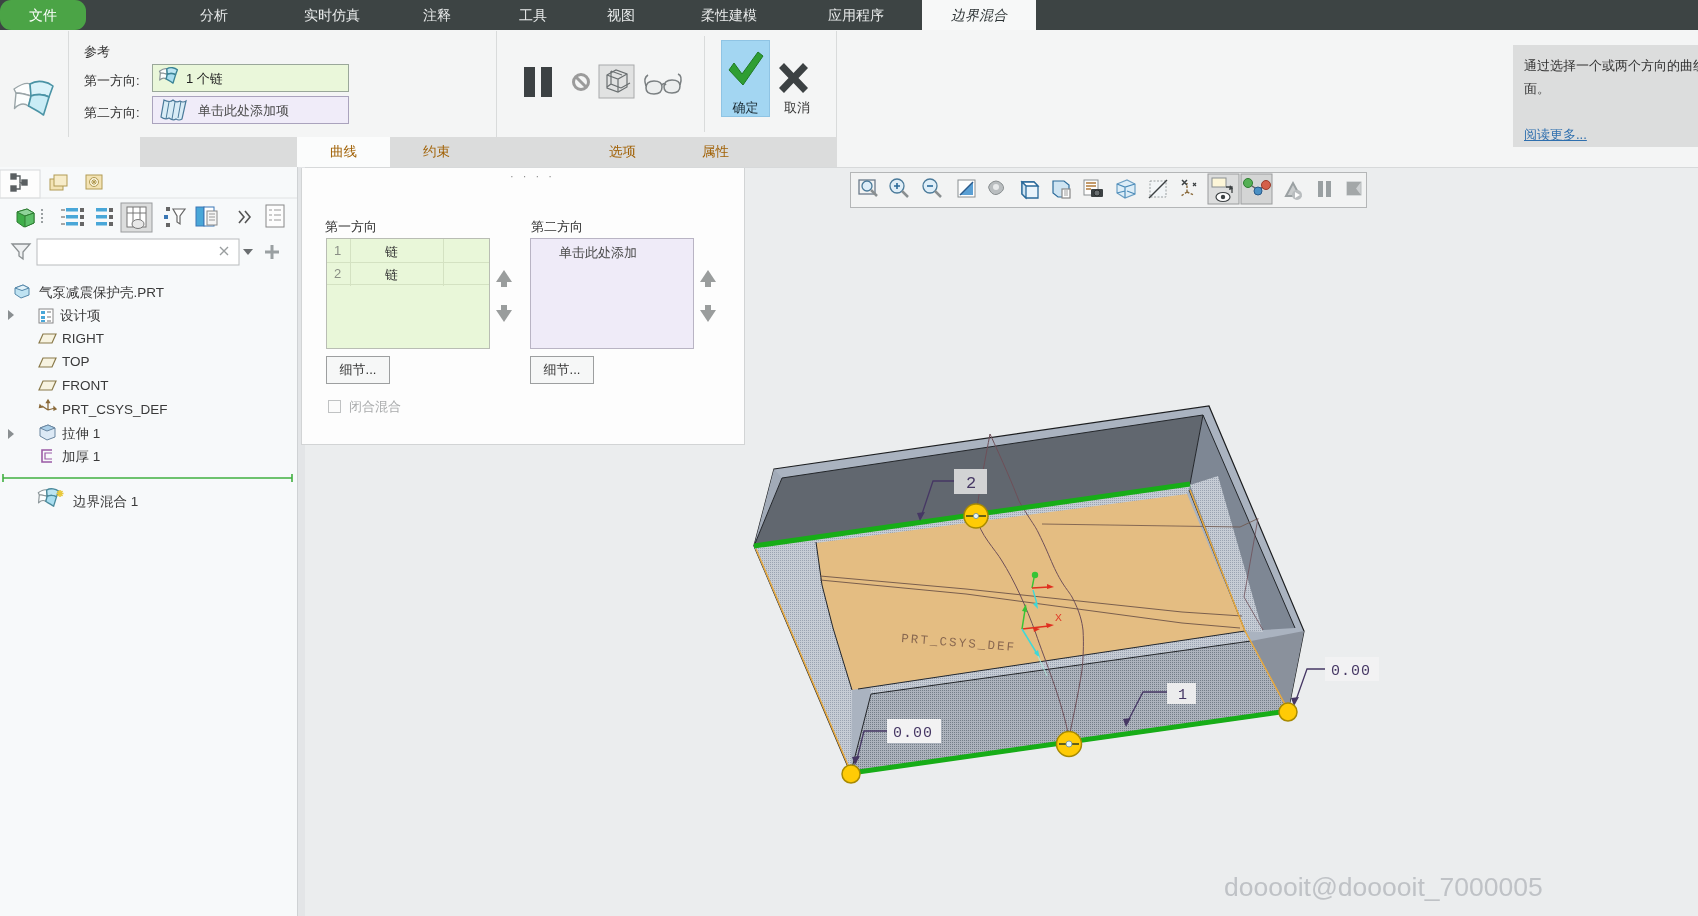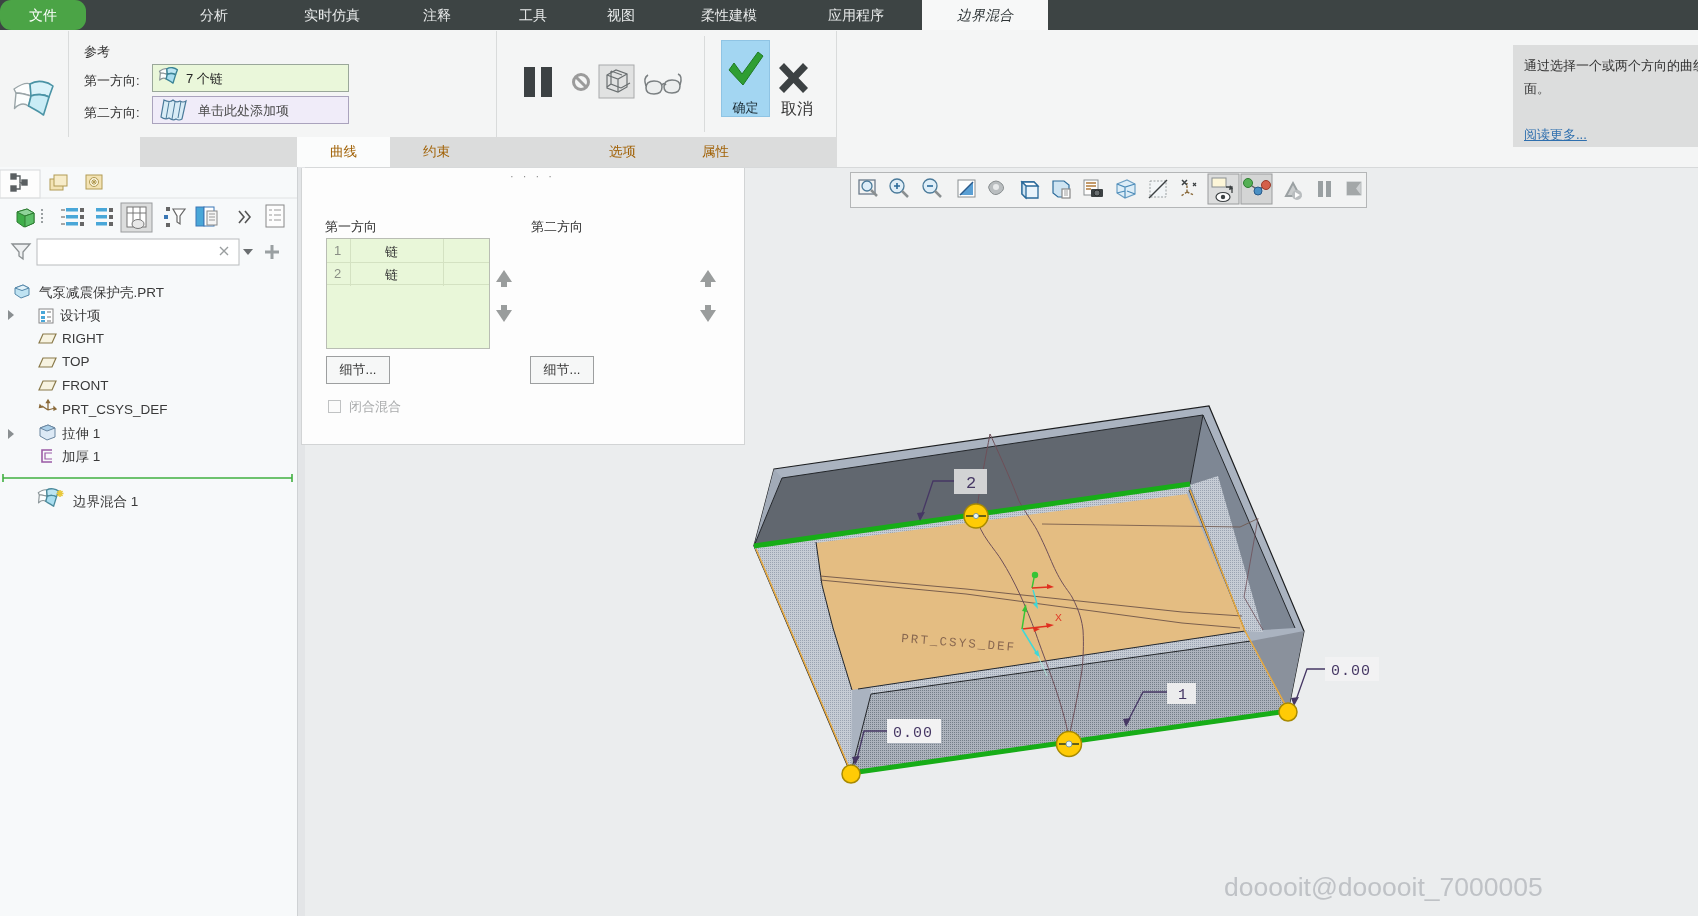--- a/index.html
+++ b/index.html
@@ -3,37 +3,37 @@
 <meta charset="utf-8">
 <style>
   * { margin:0; padding:0; box-sizing:border-box; }
   html,body { width:1698px; height:916px; overflow:hidden; }
   body { font-family:"Liberation Sans", sans-serif; position:relative; background:#ebedee; }
   .abs { position:absolute; }
   
   #topbar { left:0; top:0; width:1698px; height:30px; background:#3d4444; }
   #filetab { left:0; top:0; width:86px; height:30px; background:#4ba446; color:#fff; font-size:14px; line-height:30px; text-align:center;border-radius:11px; }
   .menuitem { top:0; height:30px; color:#e9ebeb; font-size:14px; line-height:30px; text-align:center; }
-  #activetab { left:922px; top:0; width:126px; height:31px; background:#f7f8f8; color:#2e3436; font-size:14px; font-style:italic; line-height:30px; text-align:center; }
+  #activetab { left:922px; top:0; width:114px; height:31px; background:#f7f8f8; color:#2e3436; font-size:14px; font-style:italic; line-height:30px; text-align:center; }
   
   #ribbon { left:0; top:30px; width:1698px; height:137px; background:#f4f5f5; }
   .vsep { width:1px; background:#d9dbdb; }
   #reflabel { left:84px; top:43px; font-size:13px; color:#333; }
   .rowlabel { font-size:13px; color:#333; }
   .inbox { left:152px; width:197px; height:28px; border:1px solid #9aa79a; font-size:13px; color:#222; }
   #inbox1 { top:64px; background:#eaf7da; }
   #inbox2 { top:96px; background:#f0ecf9; border-color:#aaa3bd; }
   
   #tabstrip { left:140px; top:137px; width:697px; height:30px; background:#dbdcdc; }
   .dtab { top:137px; height:30px; font-size:13.5px; color:#a16207; line-height:30px; text-align:center; width:93px; }
   #dtab-active { left:297px; top:137px; width:93px; height:30px; background:#fbfcfc; }
   
   #okbtn { left:721px; top:40px; width:49px; height:77px; background:#a3d6f2; border:1px solid #8fc4e4; }
   #oktext { left:721px; top:99px; width:49px; text-align:center; font-size:13px; color:#1c2b33; }
-  #canceltext { left:779px; top:99px; width:36px; text-align:center; font-size:16px; color:#333; }
+  #canceltext { left:779px; top:99px; width:36px; text-align:center; font-size:13px; color:#333; }
   
   #helppanel { left:1513px; top:45px; width:185px; height:102px; background:#dcdddd; font-size:13px; color:#333; }
   #helppanel .txt { position:absolute; left:11px; top:9px; width:252px; line-height:23px; white-space:normal; }
   #readmore { position:absolute; left:11px; top:81px; color:#2f6fae; text-decoration:underline; }
   
   #leftpanel { left:0; top:167px; width:297px; height:749px; background:#f7f9fa; }
   #leftdivider { left:297px; top:167px; width:8px; height:749px; background:#e3e5e7; border-left:1px solid #cfd2d4; }
   
   #canvas { left:305px; top:167px; width:1393px; height:749px; background:#ebedee; border-top:1px solid #d7d9da; }
   
@@ -71,21 +71,21 @@
 
 <div class="abs" id="ribbon"></div>
 <div class="abs vsep" style="left:68px;top:31px;height:106px;"></div>
 <div class="abs vsep" style="left:496px;top:31px;height:106px;"></div>
 <div class="abs vsep" style="left:704px;top:36px;height:96px;"></div>
 <div class="abs vsep" style="left:836px;top:31px;height:106px;"></div>
 <div class="abs" id="reflabel">参考</div>
 <div class="abs rowlabel" style="left:84px;top:72px;">第一方向:</div>
 <div class="abs rowlabel" style="left:84px;top:104px;">第二方向:</div>
 <div class="abs inbox" id="inbox1">
-    <span style="position:absolute;left:33px;top:5px;">7 个链</span>
+    <span style="position:absolute;left:33px;top:5px;">1 个链</span>
   </div>
 <div class="abs inbox" id="inbox2">
     <span style="position:absolute;left:45px;top:5px;color:#4a4a4a;">单击此处添加项</span>
   </div>
 
 <div class="abs" id="tabstrip"></div>
 <div class="abs" id="dtab-active"></div>
 <div class="abs dtab" style="left:297px;">曲线</div>
 <div class="abs dtab" style="left:390px;">约束</div>
 <div class="abs dtab" style="left:510px;margin-top:30px;">控制点</div>
@@ -404,20 +404,23 @@
   <div id="fp-greenbox">
     <div style="position:absolute;left:0;top:0;width:100%;height:24px;border-bottom:1px solid #d4e2c2;"></div>
     <div style="position:absolute;left:0;top:24px;width:100%;height:22px;border-bottom:1px solid #d4e2c2;"></div>
     <div style="position:absolute;left:23px;top:0;width:1px;height:47px;background:#d4e2c2;"></div>
     <div style="position:absolute;left:116px;top:0;width:1px;height:47px;background:#d4e2c2;"></div>
     <div style="position:absolute;left:7px;top:4px;font-size:13px;color:#8a8f85;">1</div>
     <div style="position:absolute;left:58px;top:4px;font-size:13px;color:#333;">链</div>
     <div style="position:absolute;left:7px;top:27px;font-size:13px;color:#8a8f85;">2</div>
     <div style="position:absolute;left:58px;top:27px;font-size:13px;color:#333;">链</div>
   </div>
+  <div id="fp-lavbox">
+    <div style="position:absolute;left:28px;top:5px;font-size:13px;color:#4a4a4a;white-space:nowrap;">单击此处添加</div>
+  </div>
   <div class="fp-arrow fp-up" style="left:194px;top:102px;"></div>
   <div class="fp-arrowstem" style="left:199px;top:113px;"></div>
   <div class="fp-arrowstem" style="left:199px;top:137px;"></div>
   <div class="fp-arrow fp-down" style="left:194px;top:142px;"></div>
   <div class="fp-arrow fp-up" style="left:398px;top:102px;"></div>
   <div class="fp-arrowstem" style="left:403px;top:113px;"></div>
   <div class="fp-arrowstem" style="left:403px;top:137px;"></div>
   <div class="fp-arrow fp-down" style="left:398px;top:142px;"></div>
   <div class="detailbtn" style="left:24px;">细节...</div>
   <div class="detailbtn" style="left:228px;">细节...</div>

